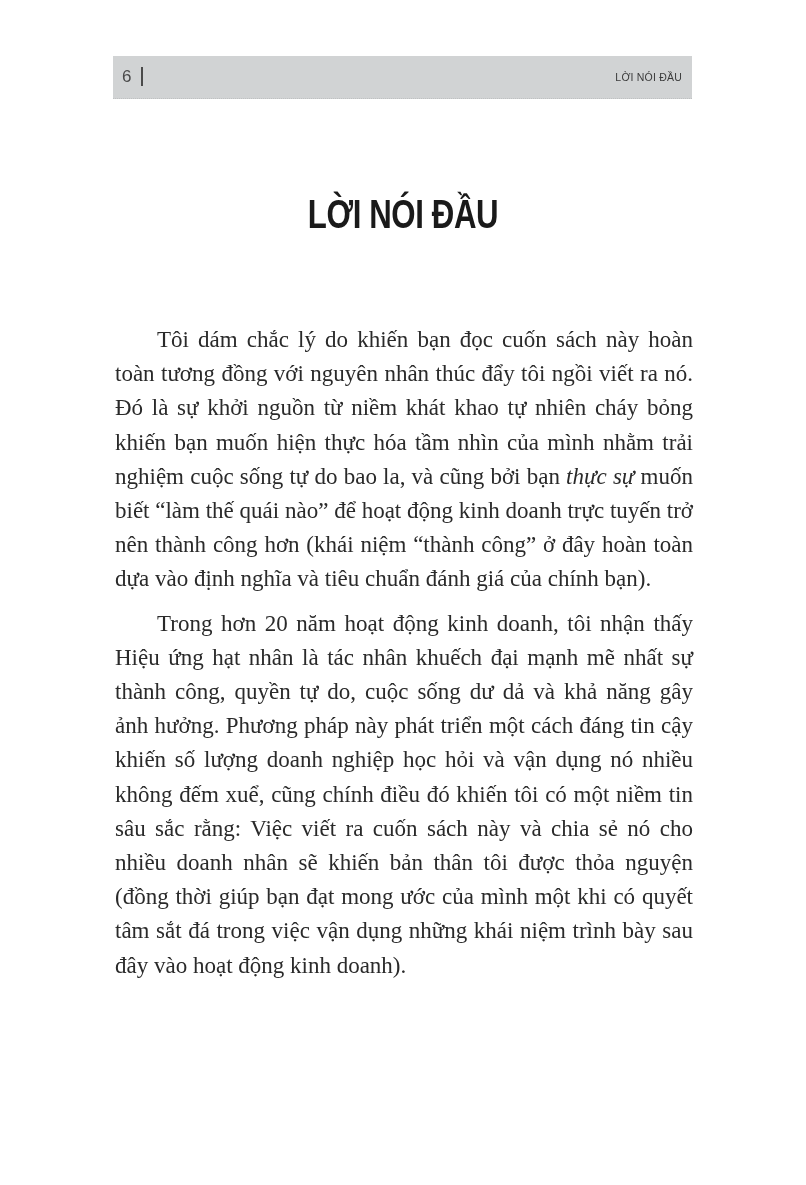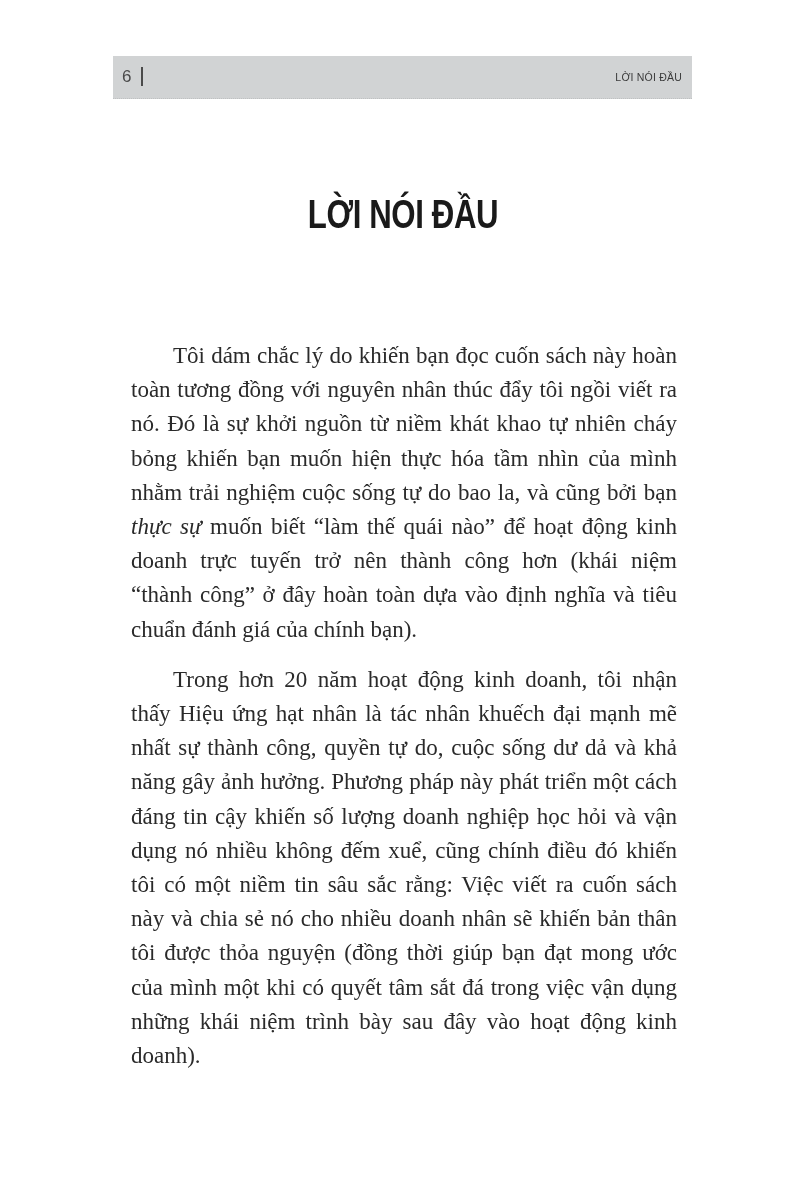--- a/index.html
+++ b/index.html
@@ -69,21 +69,21 @@
       left: 115px;
       top: 323px;
       width: 578px;
       font-family: "Liberation Serif", serif;
       font-size: 23px;
       line-height: 34.2px;
       color: #2a2a2a;
       text-align: justify;
     }
     .body-text p {
-      margin: 16px;
+      margin: 0;
       text-indent: 42px;
     }
     .body-text p + p {
       margin-top: 10px;
     }
     .body-text em {
       font-style: italic;
     }
   </style>
 </head>

